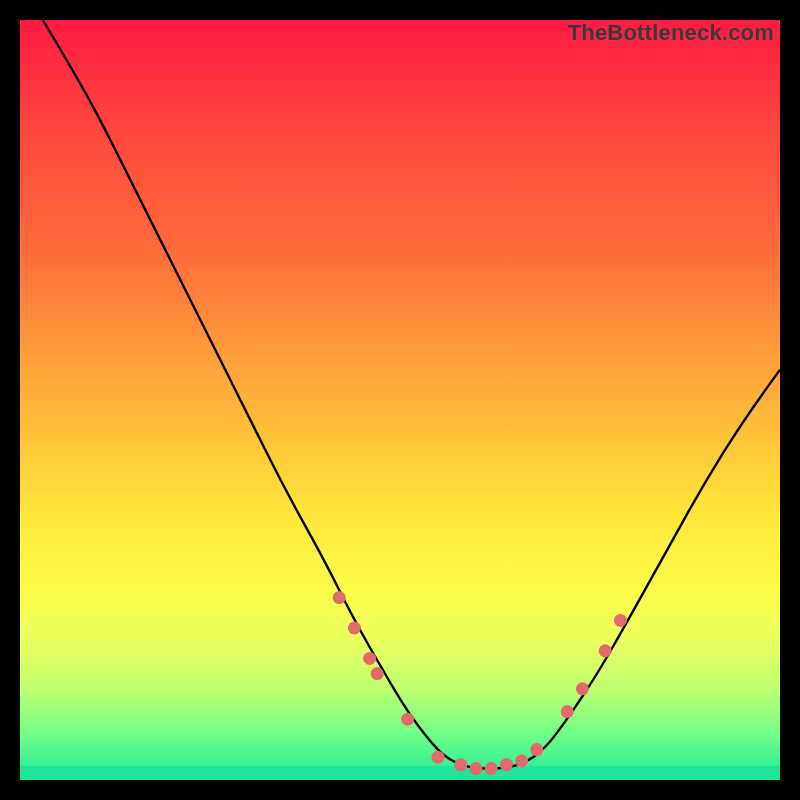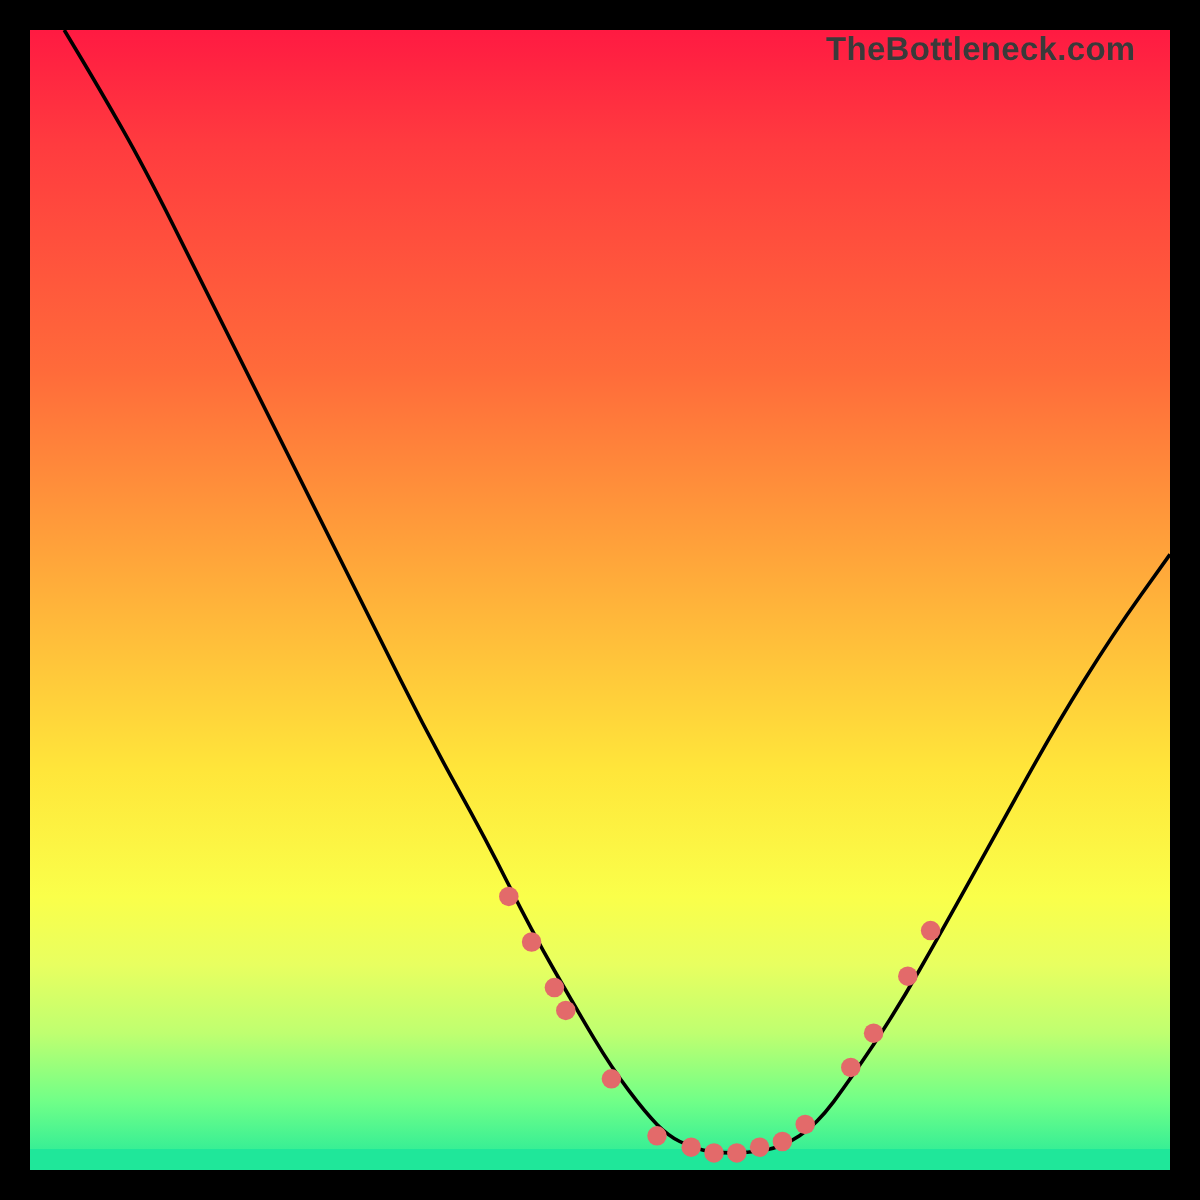--- a/index.html
+++ b/index.html
@@ -36,21 +36,21 @@
       #faff4a 76%,
       #e8ff60 82%,
       #bfff70 88%,
       #70ff88 94%,
       #20e89a 100%
     );
   }
   .watermark {
     position: absolute;
     top: 0px;
-    right: 23px;
+    right: 6px;
     color: #3a3a3a;
     font-size: 22px;
     font-weight: 600;
     letter-spacing: 0.2px;
     text-shadow: 0 0 1px rgba(255,255,255,0.08);
   }
   svg.curve {
     position: absolute;
     left: 0;
     top: 0;

